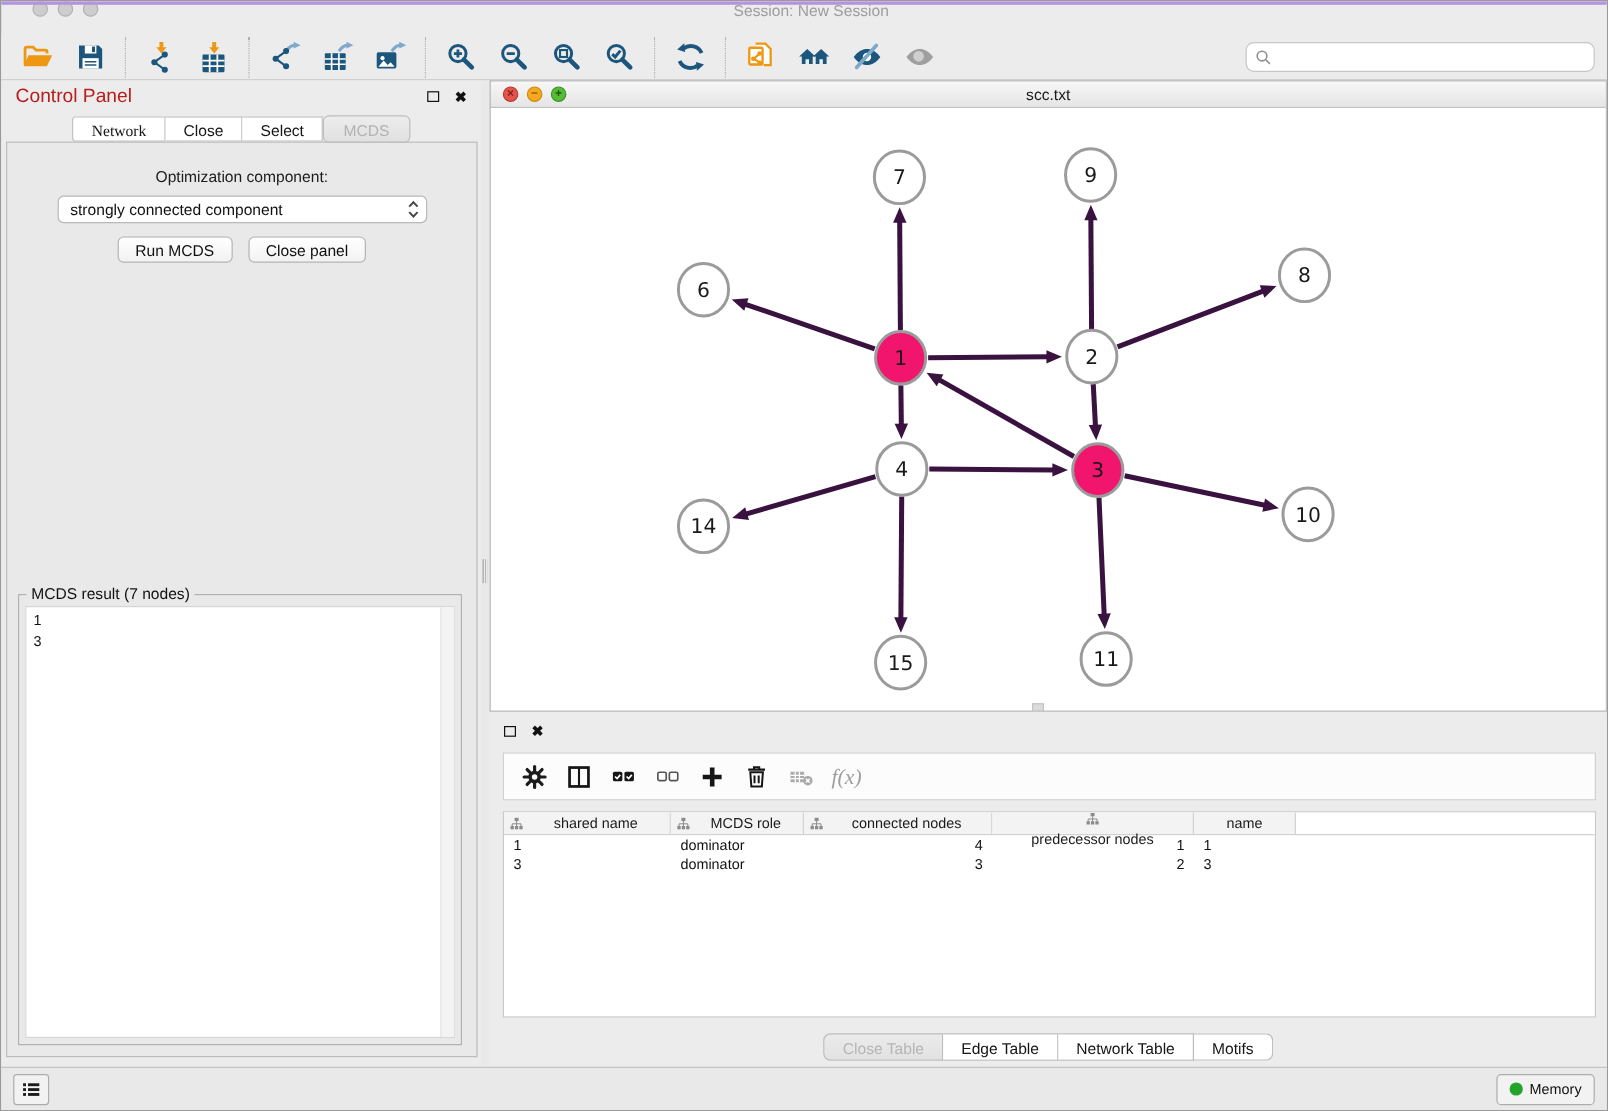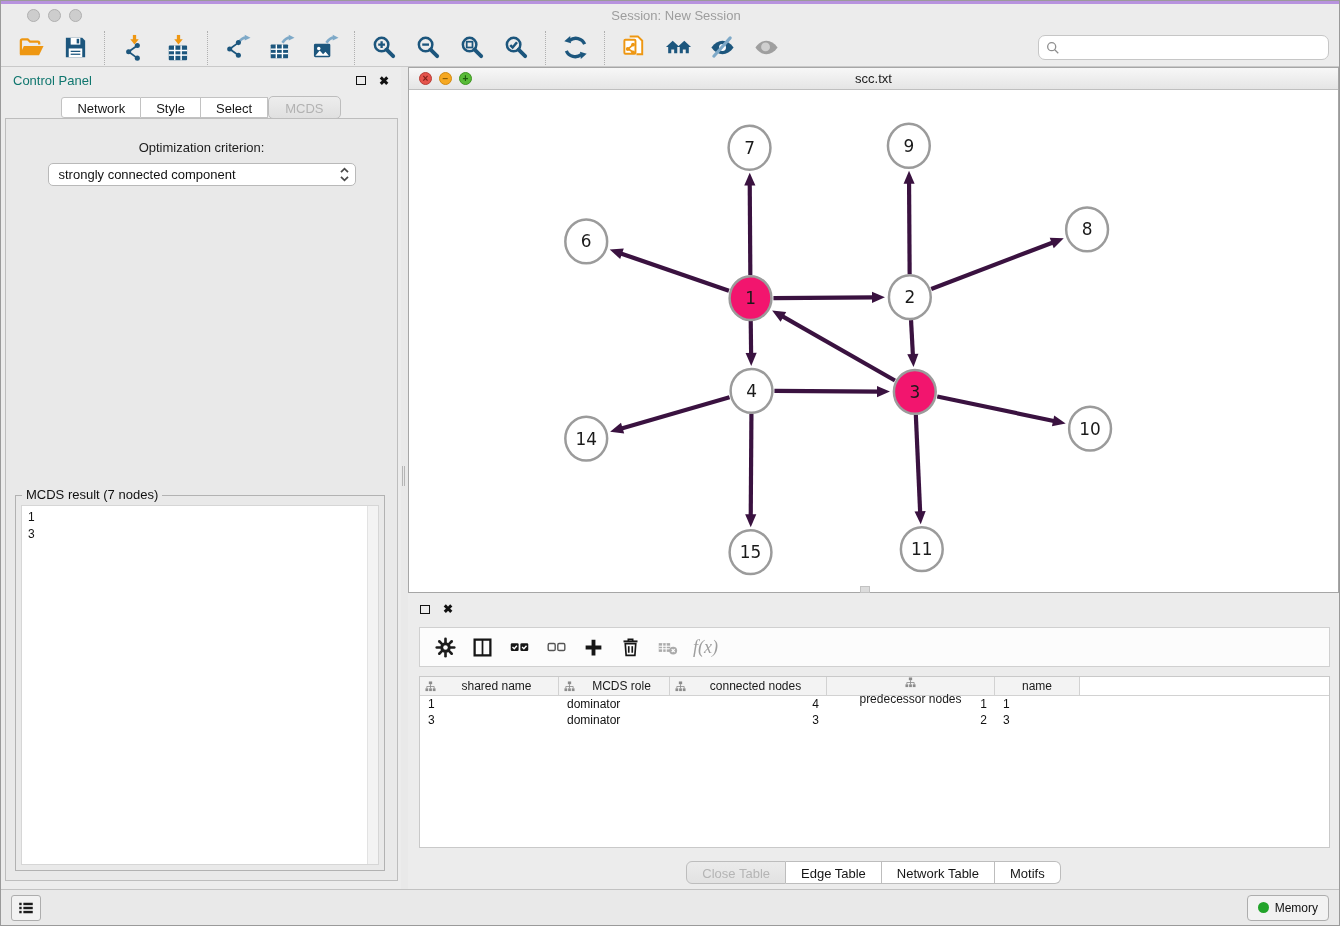--- a/index.html
+++ b/index.html
@@ -3,21 +3,21 @@
 <meta charset="utf-8">
 <style>
   * { box-sizing: border-box; margin: 0; padding: 0; }
   body { background:#d8d8d8; font-family:"Liberation Sans", sans-serif; }
   .screen{position:relative;width:1340px;height:926px;background:#ececec;overflow:hidden;
           border:1px solid #9a9a9a;}
   .top-accent{position:absolute;top:0;left:0;right:0;height:3px;background:#b792de;z-index:5;}
 
   
   .titlebar{position:absolute;top:0;left:0;right:0;height:28px;background:#ececec;
-            display:flex;align-items:center;margin-left:12px;}
+            display:flex;margin-left:12px;}
   .mac-dots{display:flex;gap:8px;margin-left:14px;}
   .mac-dot{width:13px;height:13px;border-radius:50%;background:#cdcdcd;border:1px solid #b0b0b0;}
   .win-title{position:absolute;left:0;right:0;text-align:center;color:#9d9d9d;font-size:13px;}
 
   
   .toolbar{position:absolute;top:28px;left:0;right:0;height:38px;background:#ececec;
            border-bottom:1px solid #c9c9c9;display:flex;align-items:center;padding:0 10px;}
   .tb-group{display:flex;align-items:center;gap:4px;}
   .tb-sep{width:0;height:34px;border-left:1px dotted #b0b0b0;margin:0 9px;}
   .tb-btn{width:40px;height:32px;display:flex;align-items:center;justify-content:center;
@@ -30,27 +30,27 @@
 
   
   .control-panel{position:absolute;left:0;top:66px;width:400px;bottom:36px;background:#ececec;}
   .v-splitter{position:absolute;left:400px;top:66px;width:7px;bottom:36px;background:#e9e9e9;}
   .v-grip{position:absolute;left:1px;top:399px;width:4px;height:20px;
           background:repeating-linear-gradient(90deg,#b5b5b5 0 1px,#e9e9e9 1px 2px);}
   .right-col{position:absolute;left:407px;right:0;top:66px;bottom:36px;background:#ececec;}
 
   
   .cp-header{height:27px;display:flex;align-items:center;padding:0 12px;}
-  .panel-title{font-size:13px;color:#0f766e;flex:1;}
+  .panel-title{font-size:16px;color:#b91c1c;flex:1;}
   .float-icon{width:10px;height:9px;border:1.6px solid #111;margin-right:13px;display:inline-block;}
   .close-icon{font-size:12px;color:#111;font-weight:bold;line-height:1;}
   .cp-tabs{position:absolute;top:30px;left:0;width:100%;display:flex;justify-content:center;z-index:2;}
   .cp-tab{height:21px;line-height:21px;padding:0 15px;background:#fff;border:1px solid #c2c2c2;
           border-left:none;font-size:13px;color:#161616;}
-  .cp-tab:first-child{border-left:1px solid #c2c2c2;border-radius:3px 0 0 3px;}
+  .cp-tab:first-child{border-left:1px solid #c2c2c2;border-radius:3px 0 0 3px;font-family:Liberation Serif, serif;}
   .cp-tab.selected{background:linear-gradient(#ededed,#e0e0e0);color:#b2b2b2;border-radius:5px;
           height:23px;line-height:23px;margin-top:-1px;border:1px solid #bdbdbd;padding:0 16px;}
   .cp-pane{position:absolute;left:4px;right:3px;top:51px;bottom:8px;background:#e9e9e9;
            border:1px solid #bdbdbd;}
   .opt-label{text-align:center;font-size:13px;color:#1c1c1c;margin-top:21px;}
   .dropdown{margin:8px auto 0;width:308px;height:23px;background:#fff;border:1px solid #b9b9b9;
             border-radius:5px;display:flex;align-items:center;padding:0 4px 0 10px;}
   .dropdown .val{flex:1;font-size:13px;color:#111;}
   .btn-row{display:flex;justify-content:center;gap:13px;margin-top:11px;}
   .push-btn{height:22px;padding:0 14px;background:linear-gradient(#fff,#f2f2f2);
@@ -357,32 +357,36 @@
   </div>
 
   <div class="control-panel">
     <div class="cp-header">
       <span class="panel-title">Control Panel</span>
       <span class="float-icon"></span>
       <span class="close-icon">✖</span>
     </div>
     <div class="cp-tabs" id="control-tabs">
         <div class="cp-tab">Network</div>
-        <div class="cp-tab">Style</div>
+        <div class="cp-tab">Close</div>
         <div class="cp-tab">Select</div>
         <div class="cp-tab selected">MCDS</div>
       </div>
     <div class="cp-pane">
-      <div class="opt-label">Optimization criterion:</div>
+      <div class="opt-label">Optimization component:</div>
       <div class="dropdown">
         <span class="val">strongly connected component</span>
         <svg width="13" height="17" viewBox="0 0 13 17">
           <path d="M3 6.2 L6.5 2.6 L10 6.2" fill="none" stroke="#4a4a4a" stroke-width="1.7"></path>
           <path d="M3 10.8 L6.5 14.4 L10 10.8" fill="none" stroke="#4a4a4a" stroke-width="1.7"></path>
         </svg>
+      </div>
+      <div class="btn-row">
+        <button class="push-btn">Run MCDS</button>
+        <button class="push-btn">Close panel</button>
       </div>
       <div class="result-group">
         <span class="result-legend">MCDS result (7 nodes)</span>
         <div class="result-white" id="result-lines">
           <div class="result-scroll"></div>
         <div>1</div>
             <div>3</div>
           </div>
       </div>
     </div>

